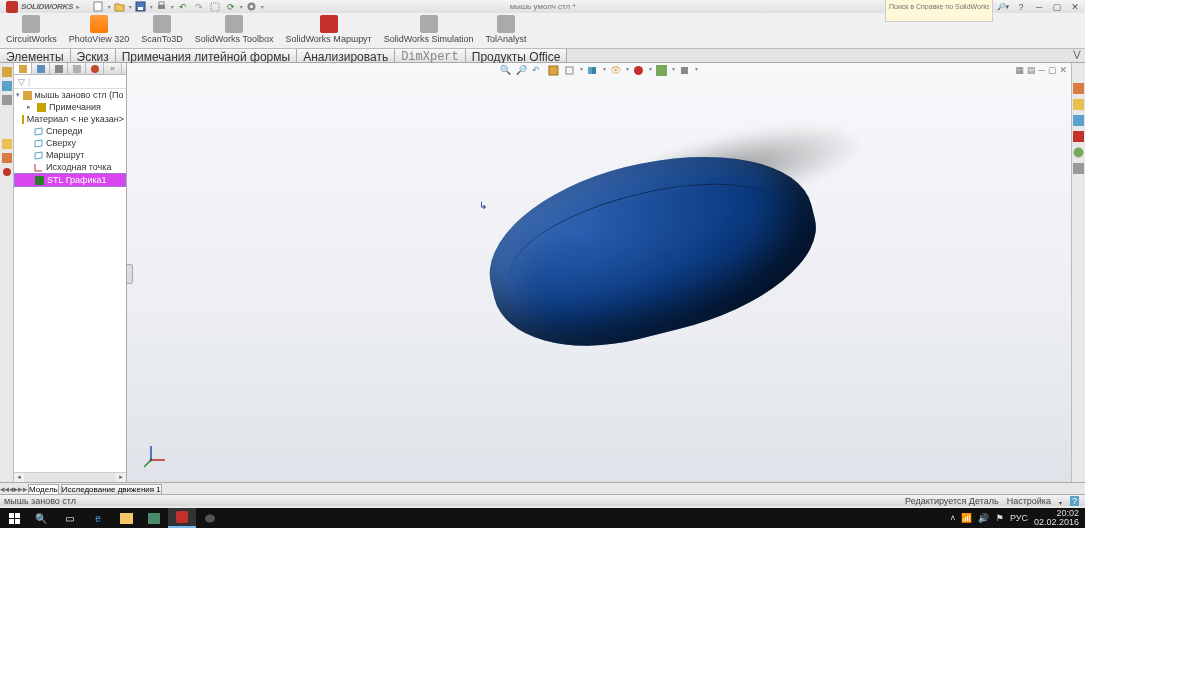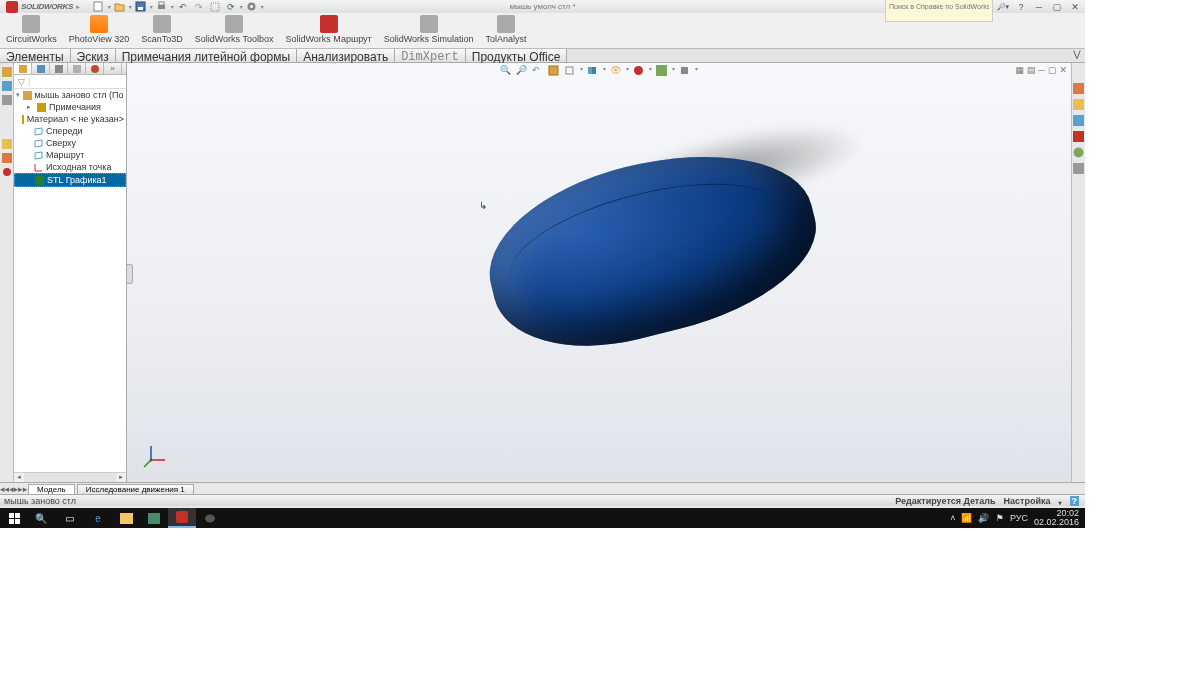--- a/index.html
+++ b/index.html
@@ -36,21 +36,21 @@
 .rail-icon { width: 10px; height: 10px; }
 
 .feature-panel { width: 113px; background: #fff; border-right: 1px solid #aaa; display: flex; flex-direction: column; }
 .panel-tabs { height: 12px; background: linear-gradient(#f6f6f6,#dcdcdc); display: flex; border-bottom: 1px solid #bbb; }
 .panel-tab { width: 18px; border-right: 1px solid #bbb; display: flex; align-items: center; justify-content: center; }
 .panel-tab.active { background: #fff; }
 .panel-subtabs { height: 14px; display: flex; align-items: center; gap: 3px; padding: 0 4px; border-bottom: 1px solid #ddd; }
 .tree { flex: 1; overflow: hidden; }
 .tree-node { display: flex; align-items: center; gap: 3px; padding: 1px 2px; font-size: 8px; color: #333; white-space: nowrap; }
 .tree-node.root { font-weight: normal; }
-.tree-node.selected { background: #0369a1; border: 1px dotted #6aa0d8; }
+.tree-node.selected { background: #d946ef; border: 1px dotted #6aa0d8; }
 .tree-indent { display: inline-block; }
 .tree-icon { width: 9px; height: 9px; display: inline-block; }
 .tree-expand { width: 7px; color: #777; font-size: 7px; }
 .panel-scroll { height: 10px; border-top: 1px solid #ccc; background: #f0f0f0; display: flex; }
 .panel-scroll .arrow { width: 10px; text-align: center; font-size: 7px; color: #666; }
 
 .viewport { flex: 1; position: relative; background: linear-gradient(#f7f8fa 0%, #eceef2 60%, #dfe3e9 100%); }
 .heads-up { position: absolute; top: 2px; left: 50%; transform: translateX(-50%); display: flex; gap: 4px; }
 .hu-icon { width: 12px; height: 12px; }
 .view-right-pins { position: absolute; top: 2px; right: 4px; display: flex; gap: 3px; }
@@ -61,26 +61,26 @@
 .mouse-shadow { position: absolute; left: 120px; top: -20px; width: 260px; height: 70px; background: radial-gradient(ellipse at center, rgba(0,0,0,0.35), rgba(0,0,0,0) 70%); transform: rotate(-12deg); filter: blur(4px); }
 .mouse-body { position: absolute; left: 0; top: 10px; width: 330px; height: 170px; background: radial-gradient(ellipse at 30% 30%, #2a5fb0, #0b3b82 50%, #062a5e 85%); border-radius: 55% 60% 55% 45% / 55% 55% 50% 50%; transform: rotate(-14deg); box-shadow: inset -20px -25px 40px rgba(0,0,0,0.6), inset 20px 15px 35px rgba(255,255,255,0.15); }
 .mouse-seam { position: absolute; left: 20px; top: 40px; width: 280px; height: 100px; border-top: 1px solid rgba(10,30,60,0.7); border-radius: 50%; transform: rotate(-14deg); }
 
 .rightrail { width: 14px; background: #e8e8e8; border-left: 1px solid #bbb; display: flex; flex-direction: column; gap: 3px; padding-top: 20px; align-items: center; }
 
 .drag-handle { position: absolute; left: 0px; top: 48%; width: 6px; height: 20px; background: #ddd; border: 1px solid #aaa; border-left: none; border-radius: 0 3px 3px 0; }
 
 .bottom-tabs { height: 12px; background: #e8e8e8; border-top: 1px solid #aaa; display: flex; align-items: center; }
 .btab-ctrl { width: 26px; display: flex; justify-content: space-around; font-size: 7px; color: #666; }
-.btab { padding: 0 8px; font-size: 8px; background: linear-gradient(#fdfdfd,#e2e2e2); border: 1px solid #aaa; border-bottom: none; margin-left: 2px; }
+.btab { padding: 0 0; font-size: 8px; background: linear-gradient(#fdfdfd,#e2e2e2); border: 1px solid #aaa; border-bottom: none; margin-left: 2px; }
 .btab.active { background: #fff; }
 
 .statusbar { height: 12px; background: linear-gradient(#f4f4f4,#d8d8d8); display: flex; align-items: center; font-size: 8px; color: #444; padding: 0 4px; border-top: 1px solid #aaa; position: relative; }
 .statusbar .left { }
-.statusbar .right { position: absolute; right: 6px; display: flex; gap: 8px; align-items: flex-end; font-weight: bold; }
+.statusbar .right { position: absolute; right: 6px; display: flex; gap: 8px; align-items: flex-end; }
 
 .taskbar { position: absolute; bottom: 0; left: 0; width: 1085px; height: 20px; background: #111; display: flex; align-items: center; }
 .tb-btn { width: 28px; height: 20px; display: flex; align-items: center; justify-content: center; color: #fff; font-size: 10px; }
 .tb-btn.active { background: #333; border-bottom: 2px solid #76b9ed; }
 .tb-right { margin-left: auto; display: flex; align-items: center; gap: 6px; color: #ddd; font-size: 8px; padding-right: 6px; }
 .tb-clock { text-align: right; line-height: 9px; }
 </style>
 </head>
 <body>
 

